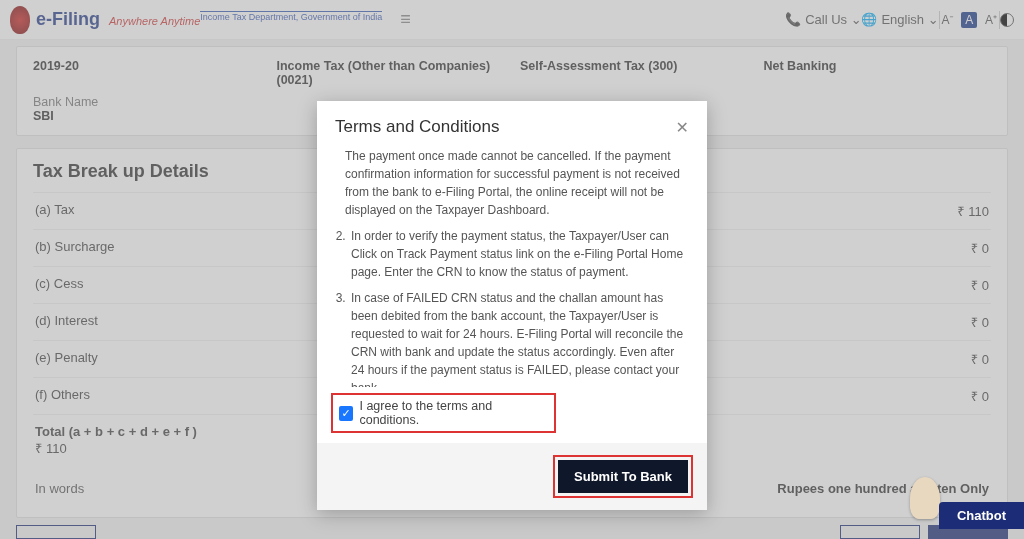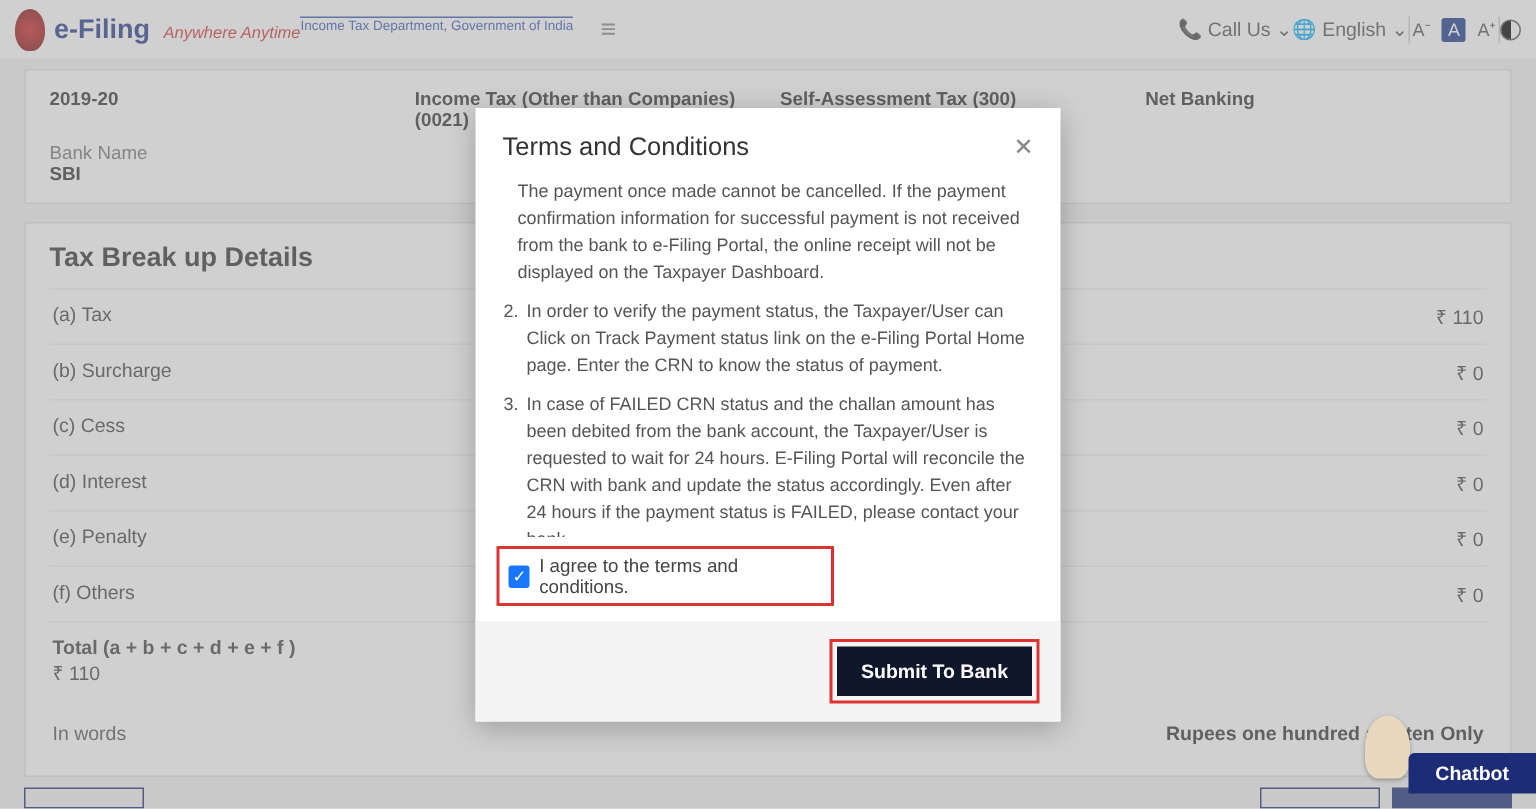--- a/index.html
+++ b/index.html
@@ -47,21 +47,21 @@
   .card h3 { font-size:18px; color:#333; font-weight:600; margin-bottom:10px;}
   .row { display:flex; justify-content:space-between; padding:9px 2px; border-top:1px solid #eee; font-size:13px;}
   .row:first-of-type { border-top:1px solid #eee;}
   .row .amt { font-weight:500;}
   .total-row { font-weight:bold;flex-direction:column;}
   .words { color:#555; padding-top:6px;}
   
   .overlay {
     position:absolute; inset:0;
     background:rgba(150,150,150,0.45);
-    display:flex; align-items:flex-start; justify-content:center;
+    display:flex; align-items:center; justify-content:center;
   }
   .modal {
     background:#fff; width:390px; margin-top:72px;
     box-shadow:0 4px 18px rgba(0,0,0,0.25);
     display:flex; flex-direction:column;
   }
   .modal-head { display:flex; align-items:center; padding:16px 18px 10px 18px; }
   .modal-head h2 { font-size:17px; color:#333; font-weight:500;}
   .modal-close { margin-left:auto; color:#888; font-size:16px; cursor:pointer;}
   .modal-body { padding:0 20px 4px 26px; font-size:12px; color:#555; line-height:1.5; max-height:240px; overflow:hidden;}

